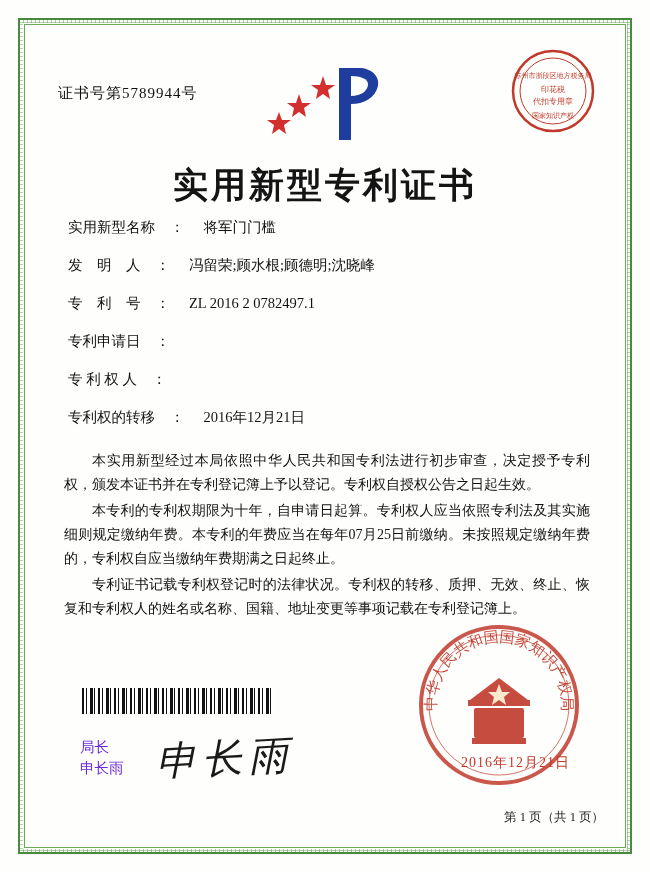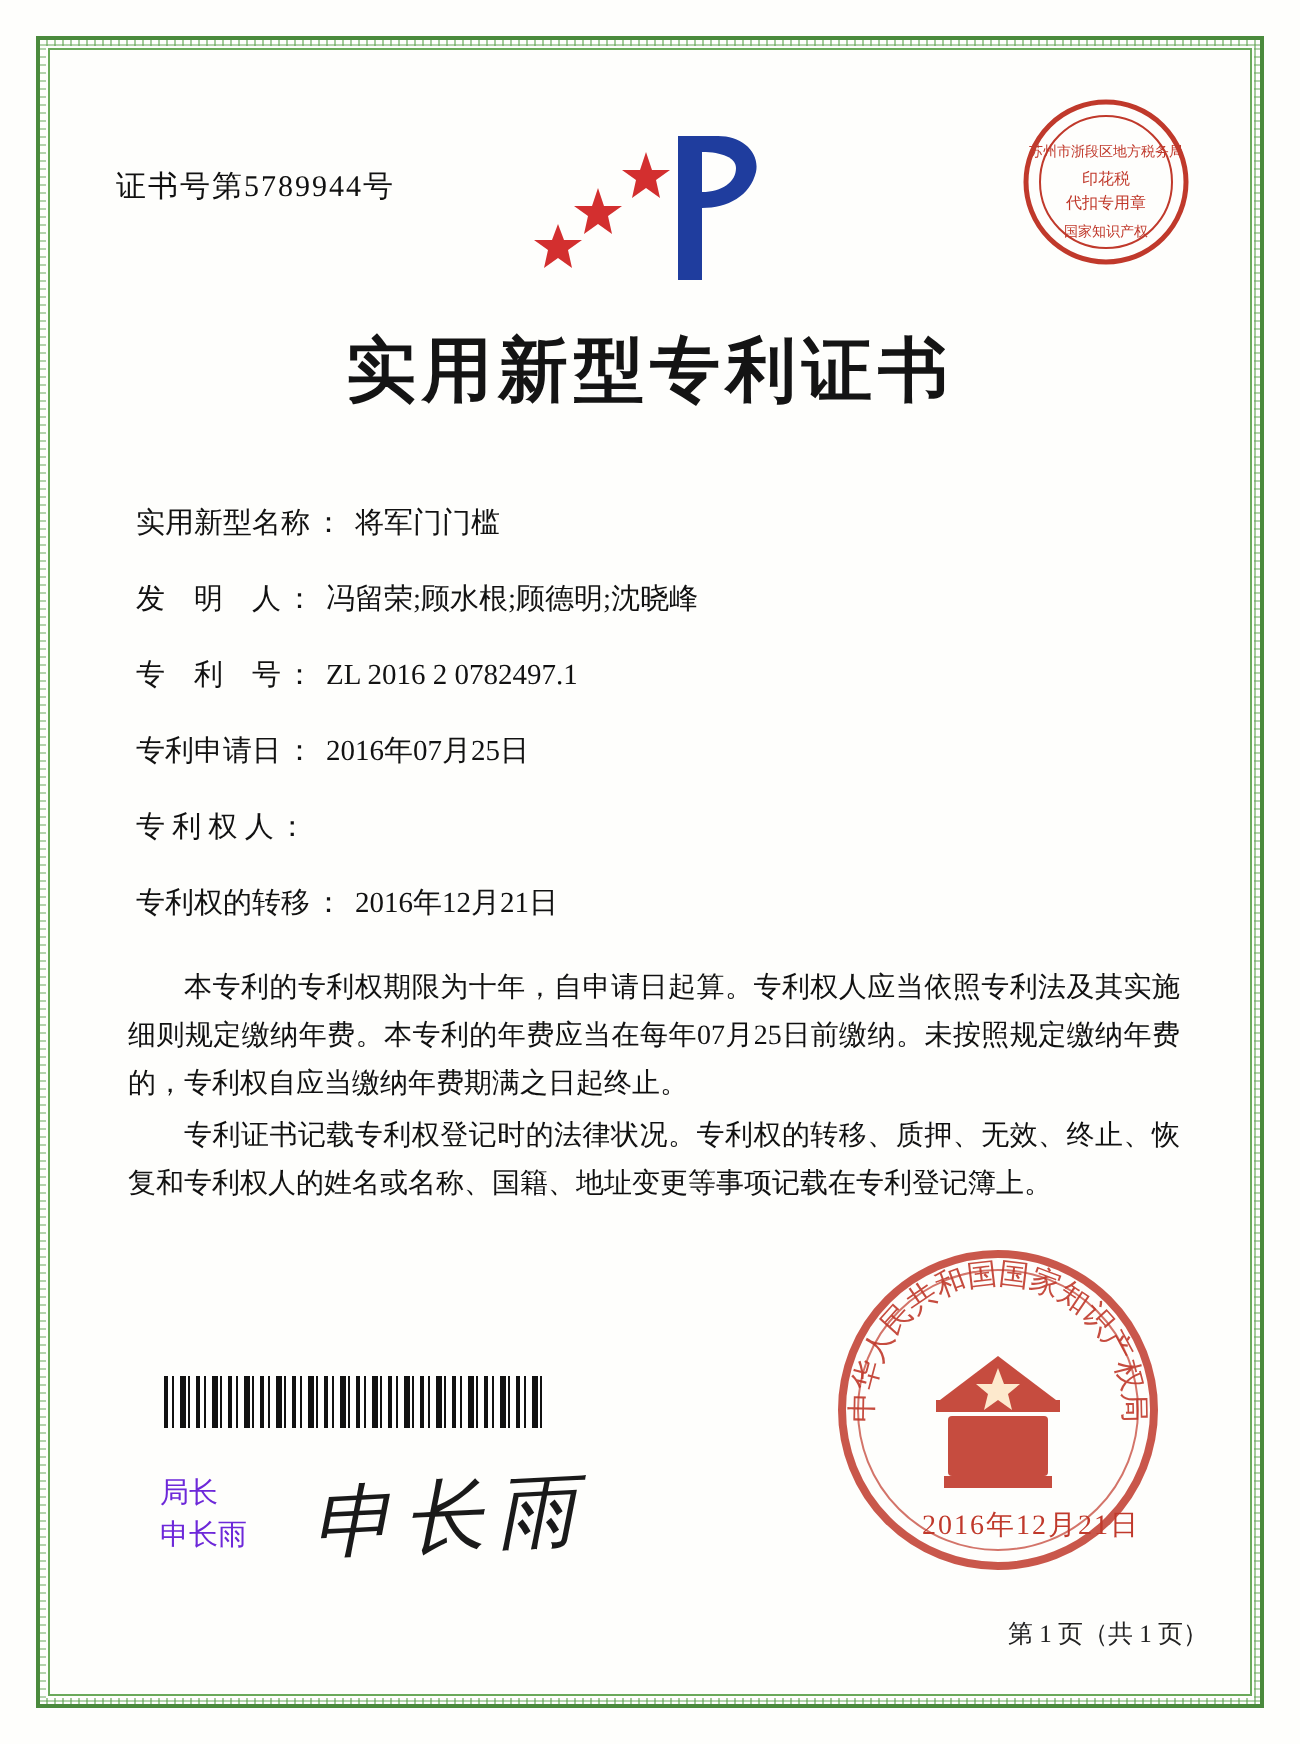--- a/index.html
+++ b/index.html
@@ -93,33 +93,34 @@
     top: 8px;
     width: 86px;
     height: 86px;
   }
   .title {
     text-align: center;
     font-size: 35px;
     font-weight: bold;
     letter-spacing: 3px;
     margin-top: 2px;
-    margin-bottom: 43px;
+    margin-bottom: 9px;
     color: #141414;
     font-family: "Liberation Serif", "DejaVu Serif", serif;
   }
   .fields {
     padding: 0 18px 0 22px;
   }
   .field-row {
     display: flex;
     align-items: baseline;
     margin-bottom: 19px;
     font-size: 14.5px;
     color: #121212;
+    gap: 13px;
   }
   .field-label {
     white-space: pre;
     flex: 0 0 auto;
   }
   .field-sep {
     flex: 0 0 auto;
     padding: 0 2px;
   }
   .field-value {
@@ -252,37 +253,37 @@
 
       <div class="field-row">
         <span class="field-label">专　利　号</span>
         <span class="field-sep">：</span>
         <span class="field-value">ZL 2016 2 0782497.1</span>
       </div>
 
       <div class="field-row">
         <span class="field-label">专利申请日</span>
         <span class="field-sep">：</span>
-        <span class="field-value">2016年07月25日</span>
       </div>
 
       <div class="field-row">
         <span class="field-label">专 利 权 人</span>
         <span class="field-sep">：</span>
       </div>
 
       <div class="field-row">
         <span class="field-label">专利权的转移</span>
         <span class="field-sep">：</span>
         <span class="field-value">2016年12月21日</span>
       </div>
 
     </div>
 
     <div class="paragraphs">
+      <p>本实用新型经过本局依照中华人民共和国专利法进行初步审查，决定授予专利权，颁发本证书并在专利登记簿上予以登记。专利权自授权公告之日起生效。</p>
       <p>本专利的专利权期限为十年，自申请日起算。专利权人应当依照专利法及其实施细则规定缴纳年费。本专利的年费应当在每年07月25日前缴纳。未按照规定缴纳年费的，专利权自应当缴纳年费期满之日起终止。</p>
       <p>专利证书记载专利权登记时的法律状况。专利权的转移、质押、无效、终止、恢复和专利权人的姓名或名称、国籍、地址变更等事项记载在专利登记簿上。</p>
     </div>
 
     <div class="barcode"></div>
 
     <div class="sign-block">
       <div>局长</div>
       <div>申长雨</div>
     </div>

